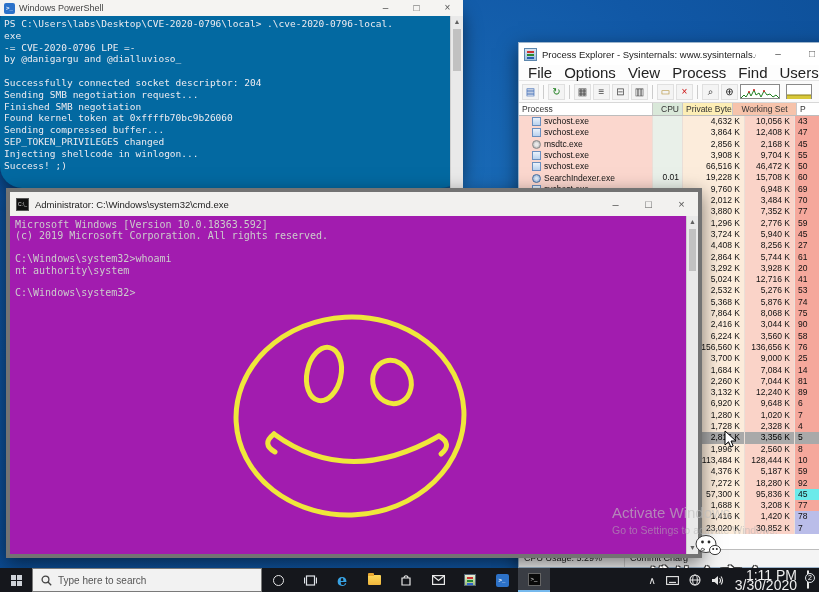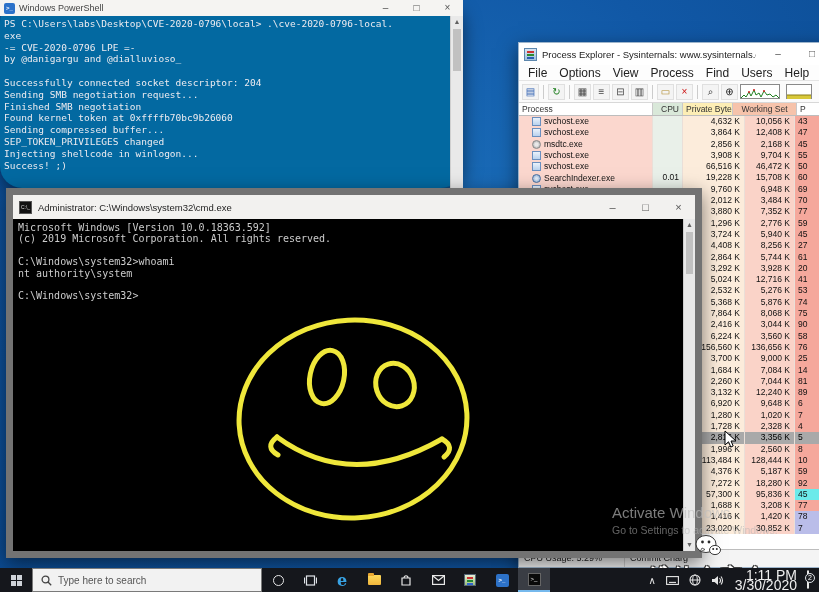--- a/index.html
+++ b/index.html
@@ -33,21 +33,21 @@
   .pe-appicon { width:13px; height:13px; position:relative; flex:0 0 auto;
                 background:linear-gradient(180deg,#d8e6f4 0%,#9fc0dd 100%); border:1px solid #5d87ad; }
   .pe-appicon i { position:absolute; left:2px; right:2px; height:2px; }
   .pe-appicon i:nth-child(1){ top:2px; background:#cc3333; }
   .pe-appicon i:nth-child(2){ top:5px; background:#2e8b2e; }
   .pe-appicon i:nth-child(3){ top:8px; background:#2a5db0; }
   .pe-title { font-size:9.5px; color:#222; flex:1 1 auto; white-space:nowrap; overflow:hidden; }
   .pe-titlebar .cap-btn { width:34px; line-height:22px; }
   .pe-menubar { height:16px; display:flex; align-items:center; padding-left:3px; background:#fdfdfd;
                 border-bottom:1px solid #e4e4e4; }
-  .menu-item { font-size:12px; color:#222; padding:0 6px; }
+  .menu-item { font-size:15px; color:#222; padding:0 6px; }
   .pe-toolbar { height:22px; display:flex; align-items:center; padding:0 3px; gap:2px;
                 background:#fbfbfb; border-bottom:1px solid #d8d8d8; }
   .tbtn { width:17px; height:16px; border:1px solid #e0e0e0; background:#f4f4f4; text-align:center;
           font-size:10px; line-height:14px; }
   .tsep { width:1px; height:14px; background:#cccccc; margin:0 2px; }
   .tgraph { height:15px; border:1px solid #8a8a8a; background:#fff; }
   .pe-colheaders { height:13px; display:flex; border-bottom:1px solid #bdbdbd; }
   .colh { font-size:8.5px; color:#333; line-height:12px; border-right:1px solid #c9c9c9;
           overflow:hidden; white-space:nowrap; padding:0 3px; flex:0 0 auto; }
   .w-proc { width:134px; background:#ffffff; }
@@ -70,22 +70,22 @@
   .picon { width:9px; height:9px; flex:0 0 auto; border:1px solid #6a8fbf;
            background:linear-gradient(180deg,#eaf2fb,#b9d2ee); }
   .picon.msdtc { border-color:#8a8a8a; background:radial-gradient(circle,#e8e8e8 30%,#9a9a9a 100%); border-radius:50%; }
   .picon.searchindexer { border-color:#4a6f9f; background:radial-gradient(circle,#dfe9f5 20%,#7aa0d0 100%); border-radius:50%; }
   .pe-statusbar { height:18px; border-top:1px solid #bdbdbd; background:#f4f4f4; display:flex; align-items:center; }
   .seg { font-size:9px; color:#222; padding:0 5px; height:100%; line-height:17px; border-right:1px solid #cfcfcf; }
   .seg.cpu { width:106px; }
   .seg.commit { flex:1 1 auto; }
 
   
-  #cmd-window { left:6px; top:188px; width:696px; height:370px; background:#000000; z-index:3;
-                border:7px solid #737373; }
+  #cmd-window { left:6px; top:188px; width:696px; height:370px; background:#a21caf; z-index:3;
+                border:4px solid #737373; }
   .cmd-titlebar { height:24px; background:#f2f1ef; display:flex; align-items:center; padding-left:6px; gap:6px; }
   .cmd-appicon { width:13px; height:13px; background:#111; border:1px solid #555; color:#ddd;
                  font-size:5px; line-height:11px; text-align:center; flex:0 0 auto; }
   .cmd-title { font-size:9.5px; color:#222; flex:1 1 auto; }
   .cmd-titlebar .cap-btn { width:33px; line-height:24px; font-size:11px; }
   .cmd-output { position:absolute; left:0; top:24px; right:12px; bottom:0; padding:3px 5px;
                 font-family:"DejaVu Sans Mono", monospace; font-size:10px; line-height:11.4px;
                 color:#cccccc; white-space:pre; overflow:hidden; }
   .cmd-scroll { top:24px; width:12px; }
   #smiley { position:absolute; left:0; top:0; width:696px; height:370px; pointer-events:none; }

